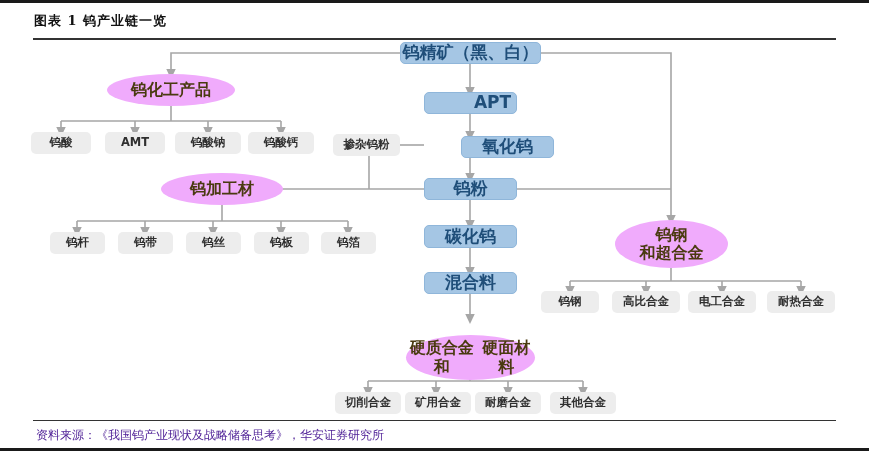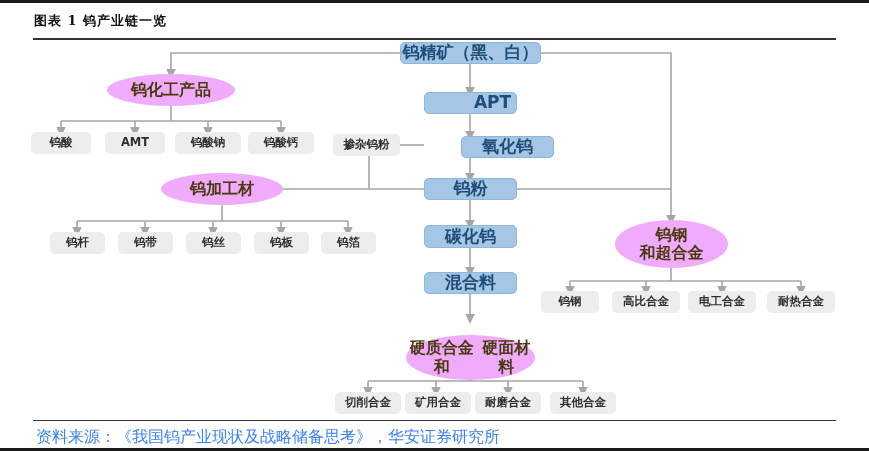--- a/index.html
+++ b/index.html
@@ -9,21 +9,21 @@
   
   .rule{position:absolute;background:#1a1a1a;}
   .rule-top{left:0;top:0;width:869px;height:3px;}
   .rule-bottom{left:0;top:448px;width:869px;height:3px;}
   .rule-title{left:33px;top:38px;width:803px;height:2px;background:#333;}
   .rule-footer{left:33px;top:420px;width:803px;height:1px;background:#333;}
 
   .title{position:absolute;left:34px;top:12px;font-family:"DejaVu Serif","Liberation Serif",serif;
          font-weight:bold;font-size:13px;color:#111;letter-spacing:1px;white-space:nowrap;}
   .footer{position:absolute;left:36px;top:427px;font-family:Liberation Mono, monospace;
-          font-size:16px;color:#3b82f6;white-space:nowrap;}
+          font-size:12px;color:#4c1d95;white-space:nowrap;}
 
   
   #flow{position:absolute;left:0;top:42px;width:869px;height:378px;}
   #wires{position:absolute;left:0;top:0;width:869px;height:378px;}
 
   .node{position:absolute;box-sizing:border-box;display:flex;align-items:center;justify-content:center;
         text-align:center;line-height:1.15;}
 
   .node.blue{background:#a5c6e4;border:1px solid #8fb6da;border-radius:5px;
              color:#1f4e79;font-weight:bold;font-size:17px;}

